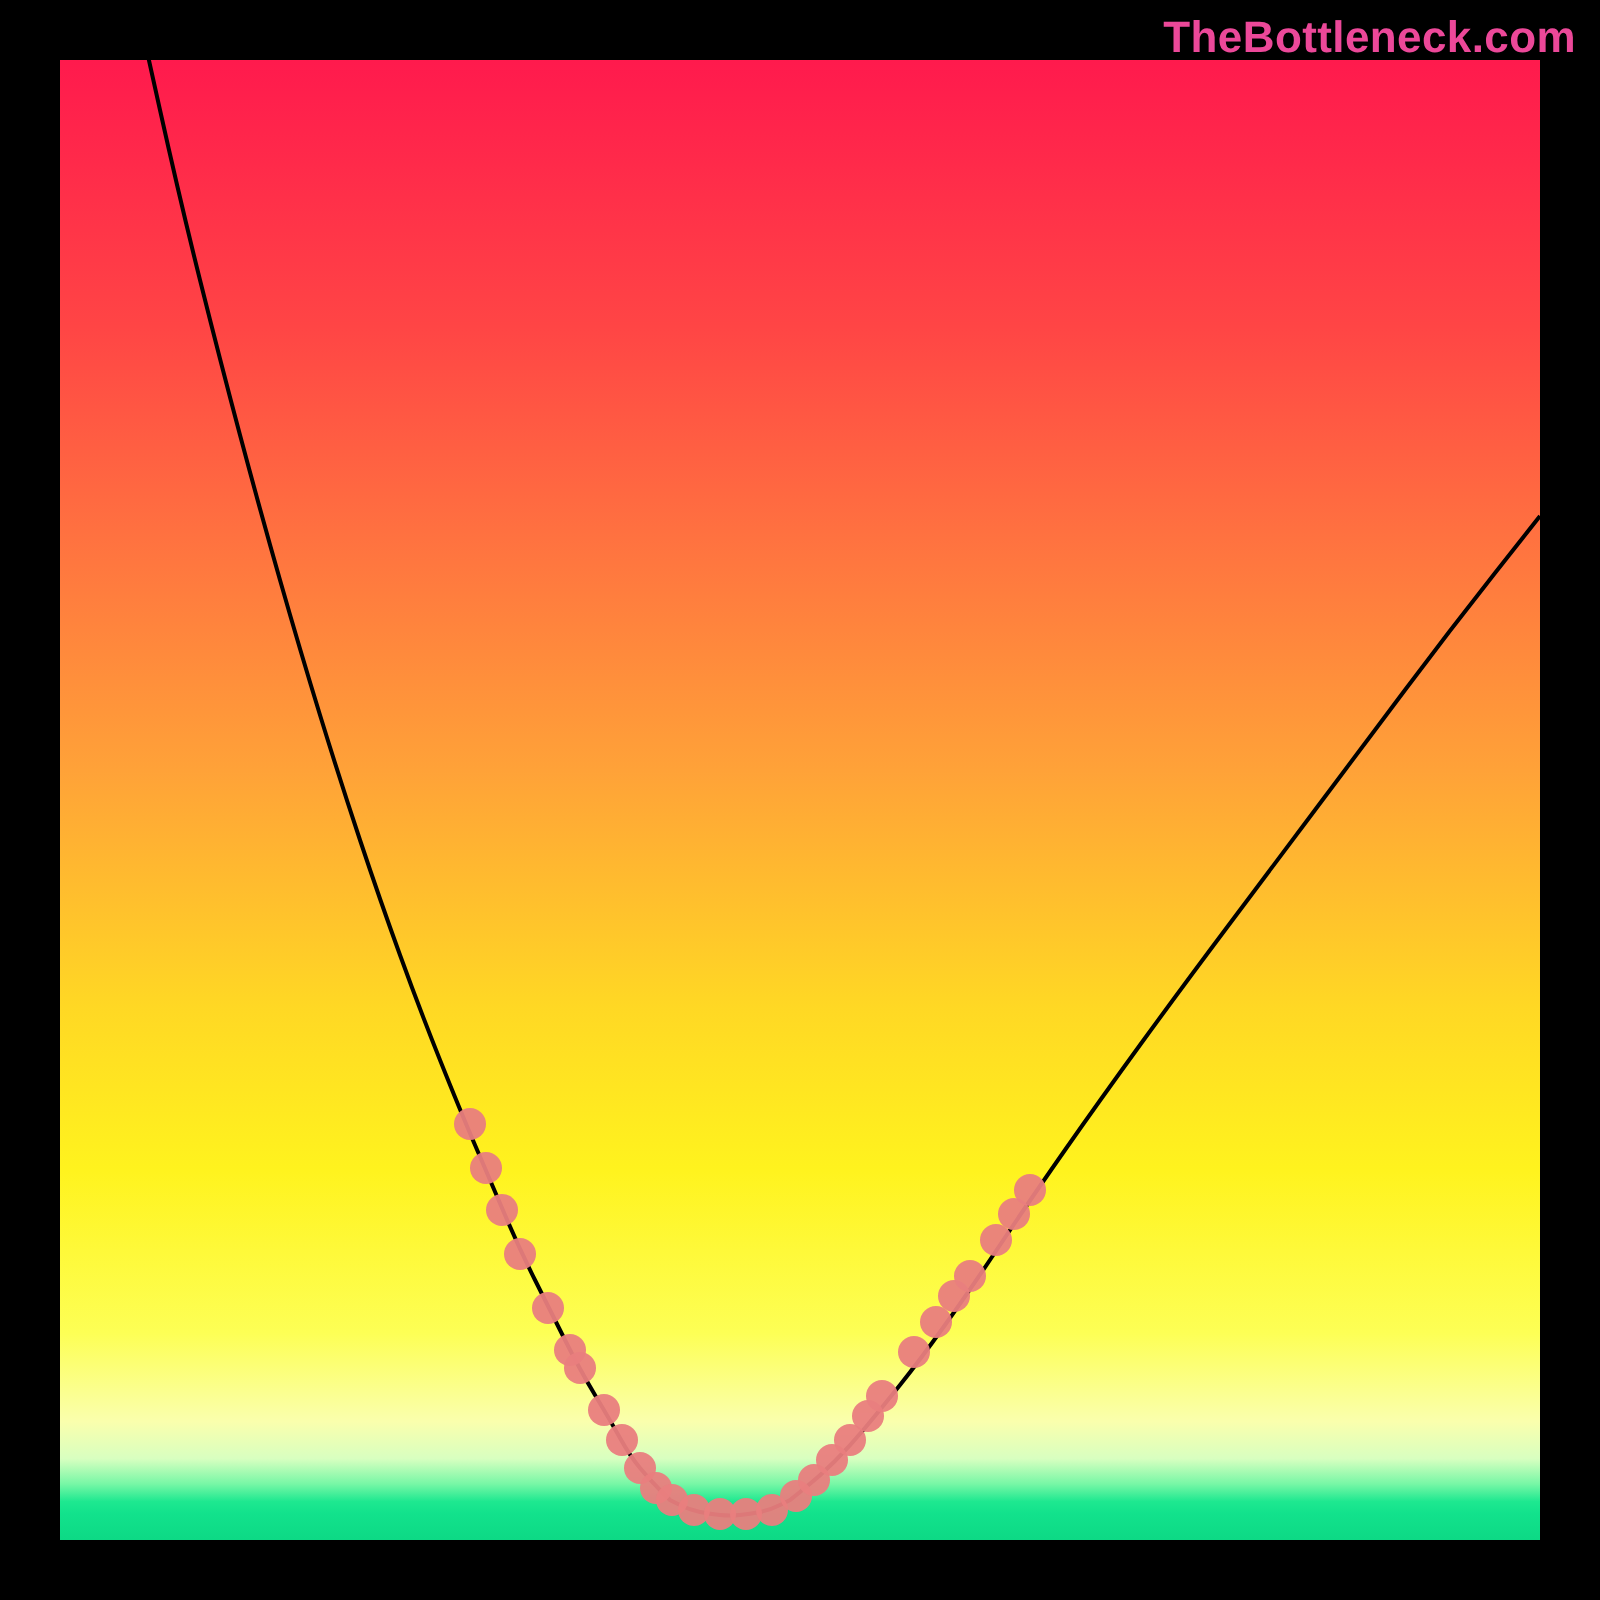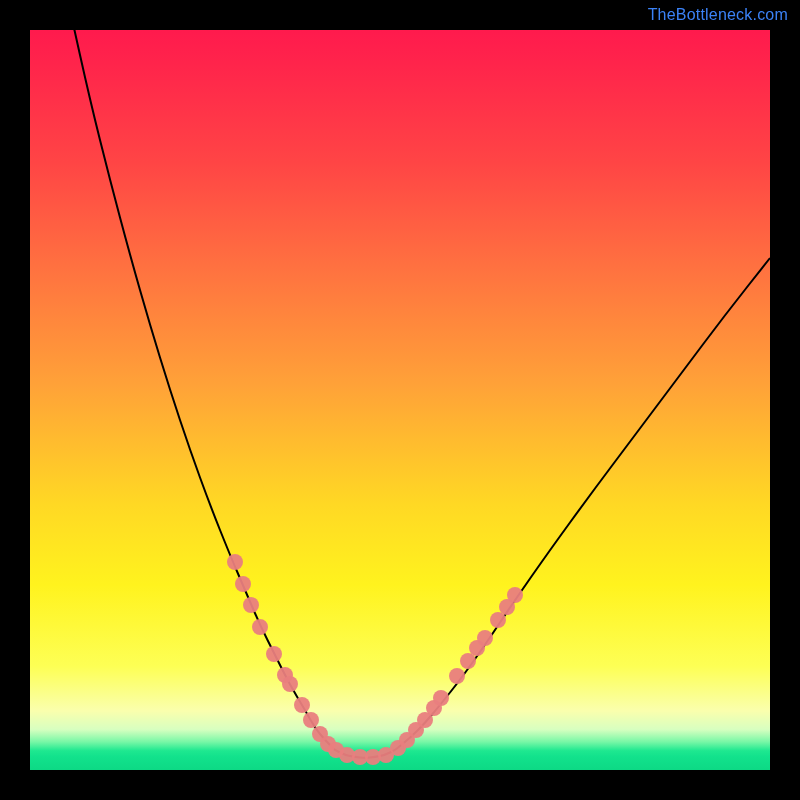--- a/index.html
+++ b/index.html
@@ -36,23 +36,23 @@
       #1ee890 97.4%,
       #12e28c 98.2%,
       #0dd985 100%
     );
   }
   .watermark {
     position: absolute;
     top: 6px;
     right: 12px;
     font-family: Arial, Helvetica, sans-serif;
-    font-size: 16px;
-    font-weight: 400;
-    color: #3b82f6;
+    font-size: 22px;
+    font-weight: 700;
+    color: #ec4899;
     letter-spacing: 0.2px;
     user-select: none;
   }
   svg.curve {
     position: absolute;
     inset: 0;
   }
   .curve-line {
     fill: none;
     stroke: #000;

